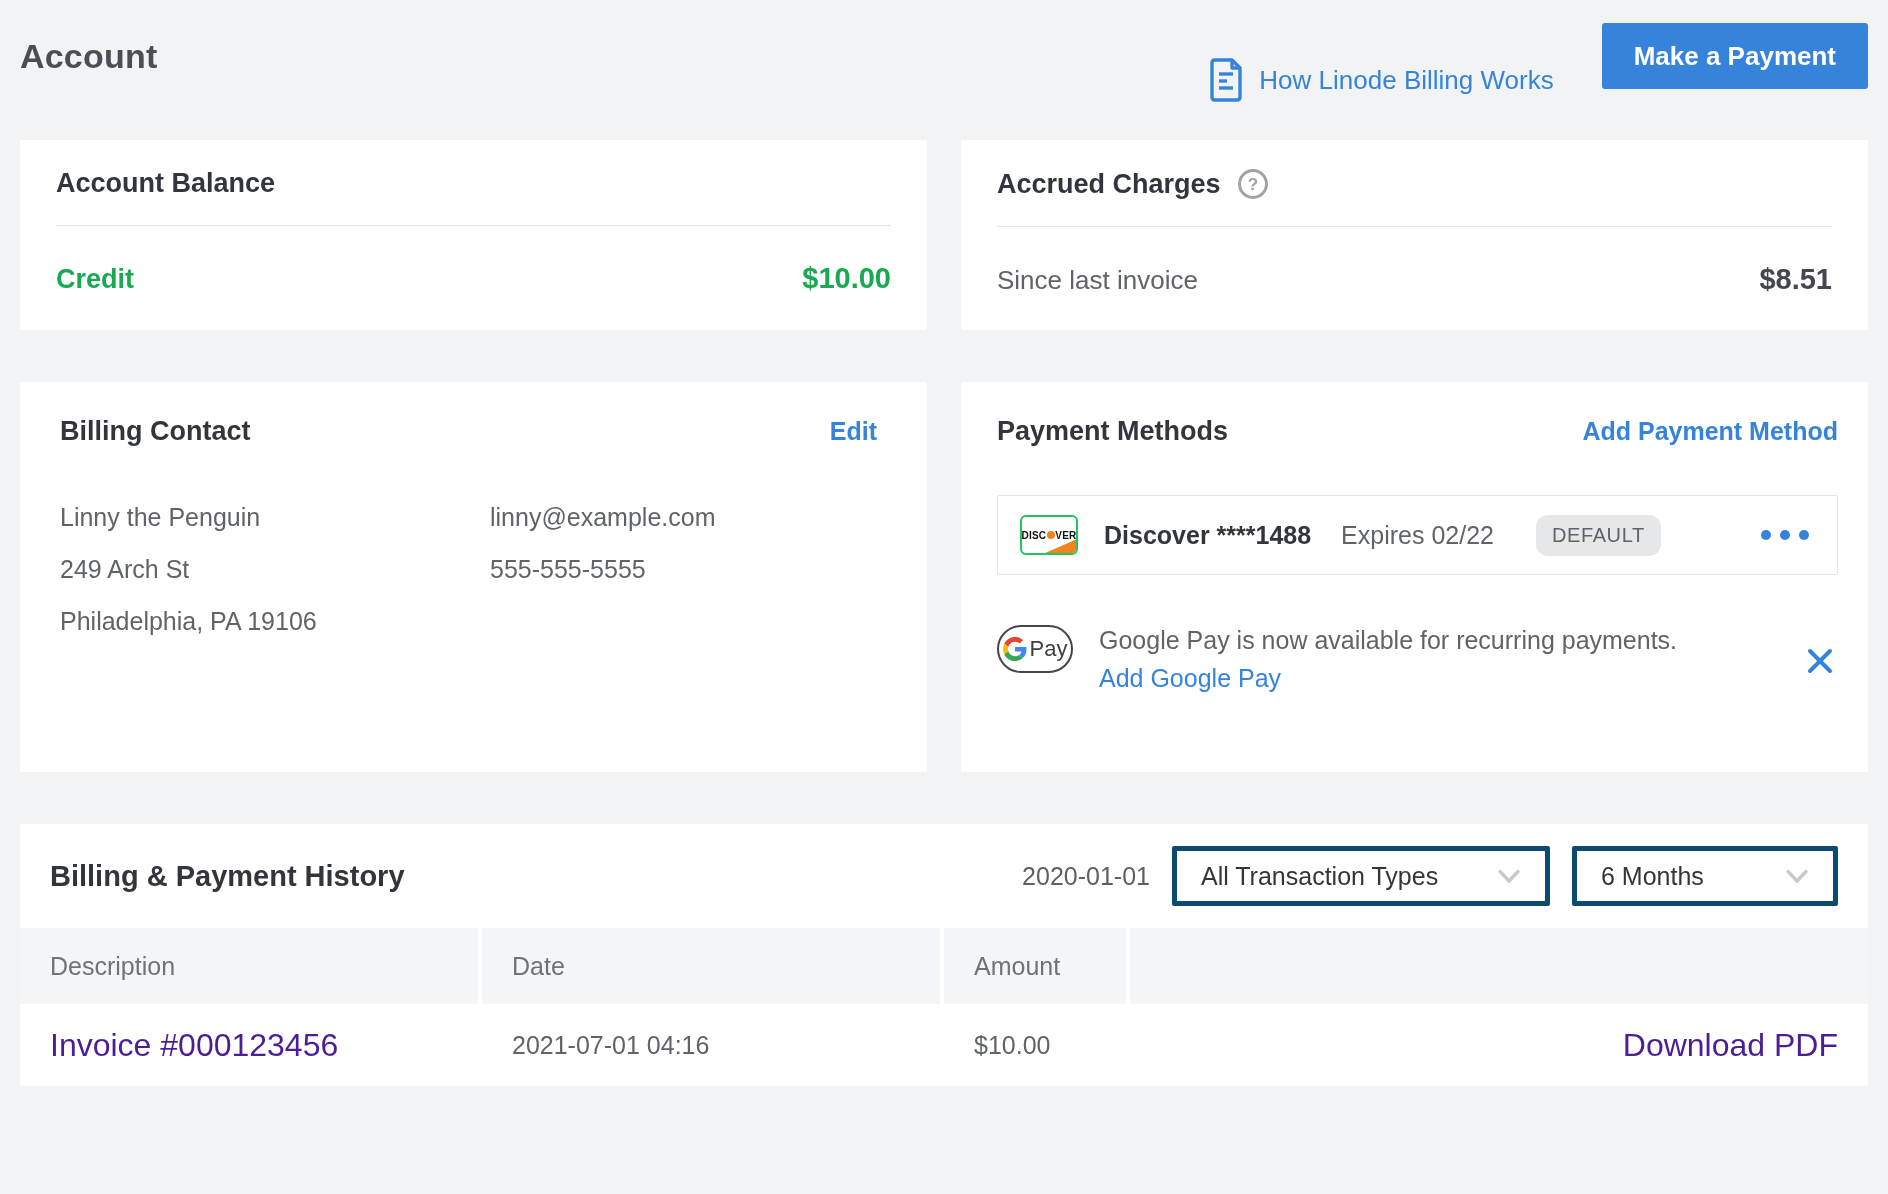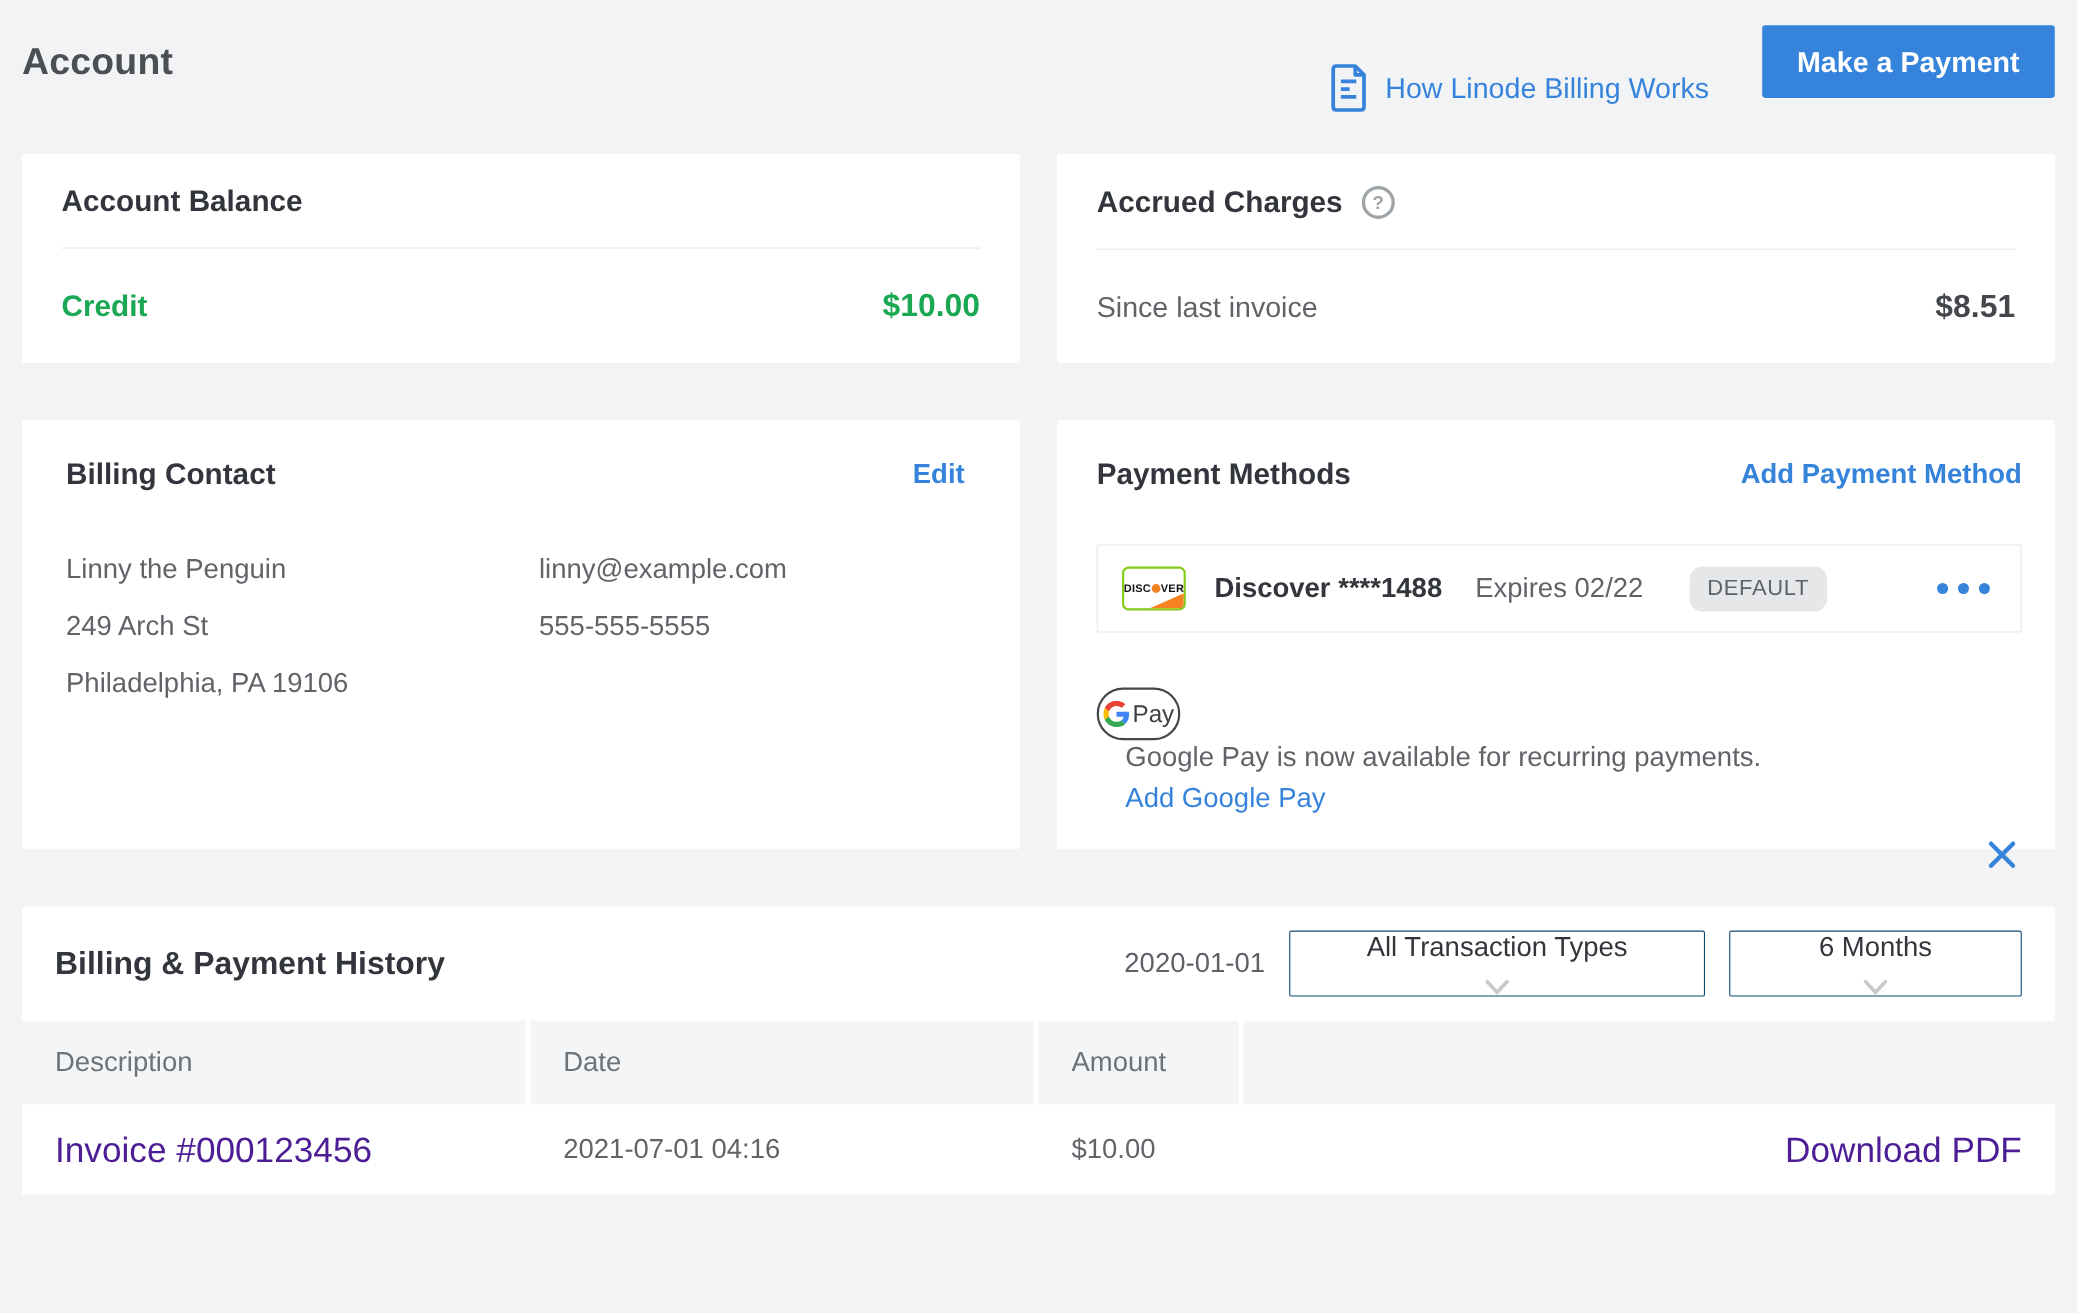--- a/index.html
+++ b/index.html
@@ -100,21 +100,21 @@
     margin-top: 48px;
     border: 1px solid #e3e5e8;
     border-radius: 2px;
     height: 80px;
     display: flex; align-items: center;
     padding: 0 26px 0 22px;
   }
   .discover-logo {
     width: 58px; height: 40px;
     background: #fff;
-    border: 2px solid #84cc16;
+    border: 2px solid #22c55e;
     border-radius: 6px;
     position: relative;
     overflow: hidden;
     display: flex; align-items: center; justify-content: center;
     flex-shrink: 0;
   }
   .discover-text {
     display: flex; align-items: center;
     font-size: 10px; font-weight: 700; color: #101010;
     letter-spacing: 0.2px; z-index: 1;
@@ -133,21 +133,21 @@
   .method-expiry { margin-left: 30px; font-size: 25px; color: #606469; }
   .default-chip {
     margin-left: 42px;
     background: #e6e7e9; color: #5d636a;
     font-size: 20px; font-weight: 500; letter-spacing: 0.6px;
     padding: 9px 16px; border-radius: 12px;
   }
   .dots-menu { margin-left: auto; display: flex; gap: 9px; cursor: pointer; padding: 8px 2px; }
   .dots-menu span { width: 10px; height: 10px; border-radius: 50%; background: #3683dc; }
 
-  .gpay-row { margin-top: 50px; display: flex; align-items: flex-start; flex-direction: column; }
+  .gpay-row { margin-top: 50px; display: flex; align-items: flex-start; }
   .gpay-logo {
     width: 76px; height: 48px;
     border: 2px solid #44474b; border-radius: 24px;
     display: flex; align-items: center; justify-content: center; gap: 3px;
     background: #fff; flex-shrink: 0;
   }
   .gpay-logo-text { font-size: 22px; color: #3c4043; font-weight: 500; }
   .gpay-texts { margin-left: 26px; }
   .gpay-message { font-size: 25px; color: #606469; line-height: 30px; }
   .gpay-add { display: inline-block; margin-top: 9px; font-weight: 400; }
@@ -157,27 +157,26 @@
   .history-card { margin-top: 52px; background: #fff; border-radius: 2px; }
   .history-head {
     display: flex; align-items: center; justify-content: space-between;
     padding: 22px 30px 22px 30px;
     height: 104px;
   }
   .history-title { font-size: 29px; font-weight: 700; color: #32363c; }
   .history-controls { display: flex; align-items: center; gap: 22px; }
   .date-filter { font-size: 25px; color: #5d6167; }
   .select-box {
-    border: 1px solid #0c4a6e; border-radius: 2px; background: #fff;
+    border: 5px solid #0c4a6e; border-radius: 2px; background: #fff;
     height: 60px;
     display: flex; align-items: center; justify-content: space-between;
-    padding: 0 4px;
+    padding: 0 24px;
     font-size: 25px; color: #32363c;
     cursor: pointer;
-    flex-direction: column;
   }
   .select-types { width: 378px; }
   .select-range { width: 266px; }
 
   .table-header, .table-row {
     display: grid;
     grid-template-columns: 458px 458px 182px auto;
     column-gap: 4px;
   }
   .table-header .th {

